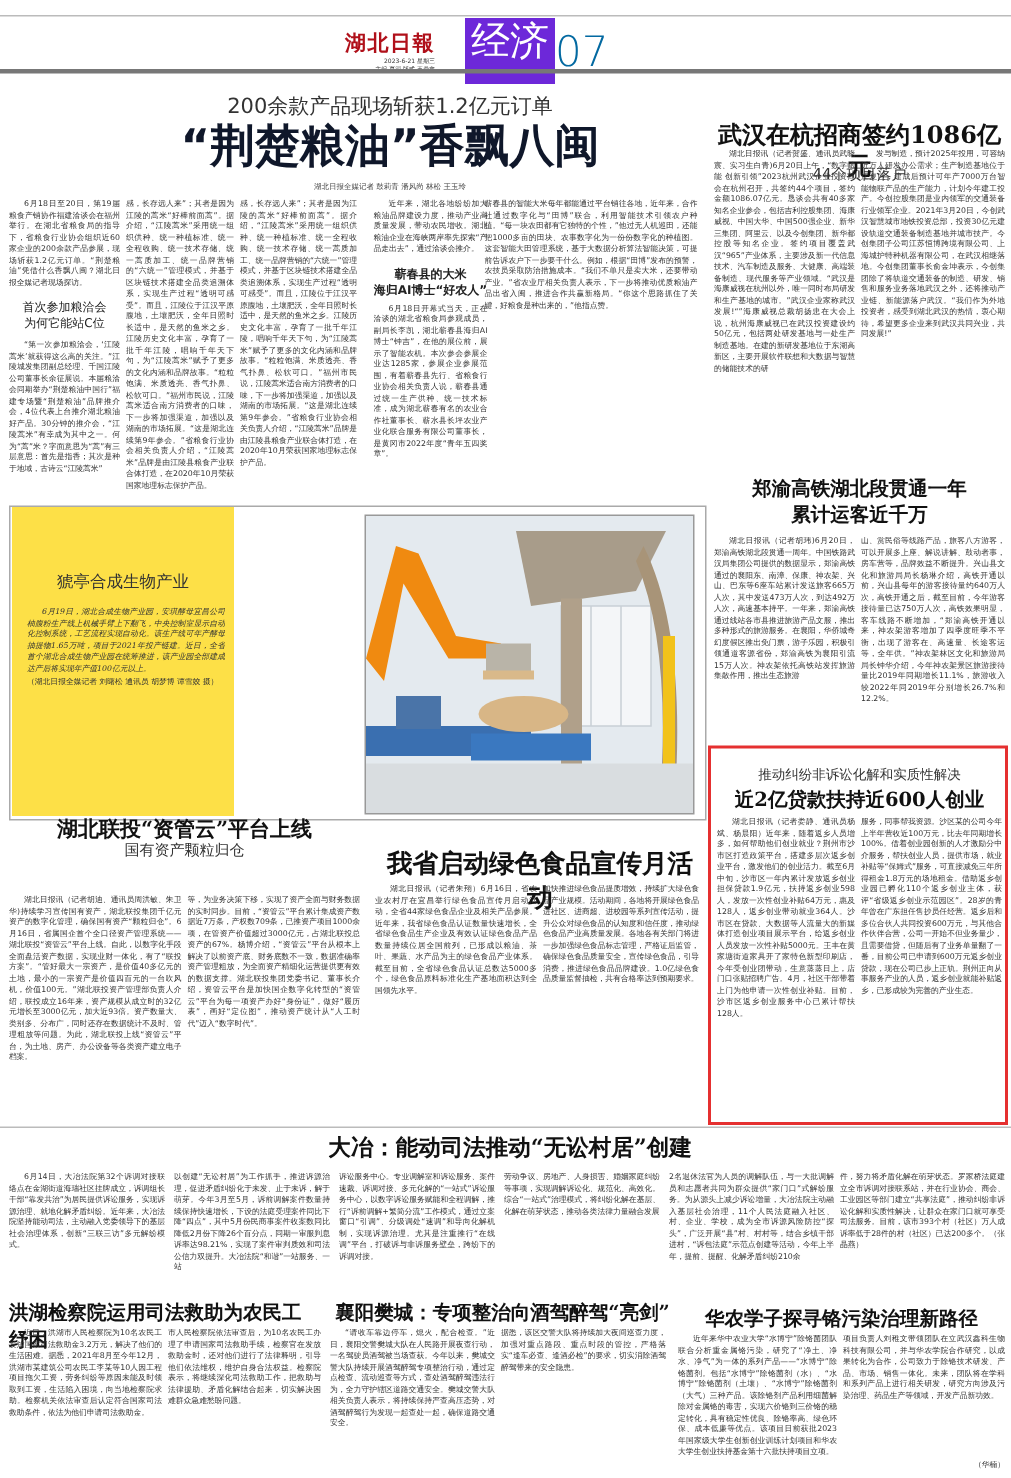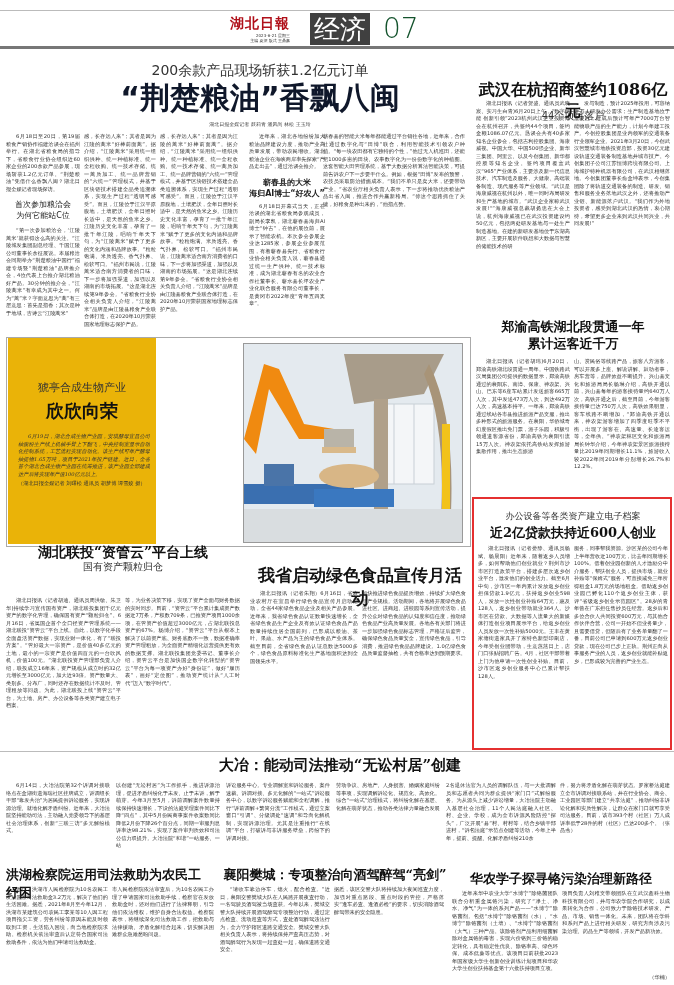--- a/index.html
+++ b/index.html
@@ -5,35 +5,35 @@
   * { box-sizing: border-box; margin: 0; padding: 0; }
   html, body { width: 674px; height: 985px; background: #ffffff; overflow: hidden; }
   body { font-family: "DejaVu Serif", serif; color: #222; position: relative; }
   .abs { position: absolute; }
   .rule-top { left: 0; top: 10px; width: 674px; height: 1px; background: #bbb; }
   .rule-bottom { left: 0; top: 46px; width: 674px; height: 3px; background: #777; }
   .masthead { left: 230px; top: 12px; display: flex; align-items: center; }
   .logo { text-align: right; margin-right: 20px; }
   .logo-name { color: #b0101a; font-size: 14px; font-weight: bold; font-family: "DejaVu Serif", serif; letter-spacing: 1px; }
   .logo-meta { font-size: 4px; color: #333; line-height: 5px; font-family: "DejaVu Sans", sans-serif; }
-  .section-box { background: #404040; color: #fff; font-family: "DejaVu Sans", sans-serif; font-size: 26px; padding: 0 4px; height: 32px; line-height: 32px; font-weight: 300; }
-  .page-num { font-family: "DejaVu Sans", sans-serif; font-size: 28px; color: #14532d; margin-left: 13px; font-weight: 300; }
+  .section-box { background: #6d28d9; color: #fff; font-family: "DejaVu Sans", sans-serif; font-size: 26px; padding: 0 4px; height: 44px; line-height: 32px; font-weight: 300; }
+  .page-num { font-family: "DejaVu Sans", sans-serif; font-size: 28px; color: #0369a1; margin-left: 0; font-weight: 300; }
 
   .kicker { font-family: "DejaVu Sans", sans-serif; color: #333; text-align: center; }
   .headline { font-family: "DejaVu Sans", sans-serif; font-weight: bold; color: #0f172a; text-align: center; }
   .serif-head { font-family: "DejaVu Serif", serif; font-weight: bold; color: #111; text-align: center; }
   .byline { font-size: 5px; color: #444; text-align: center; font-family: "DejaVu Sans", sans-serif; }
 
   .body-text { font-size: 5.2px; line-height: 7.5px; color: #333; text-align: justify; font-family: "DejaVu Sans", sans-serif; overflow: hidden; }
   .col { position: absolute; overflow: hidden; }
   .sub-head { font-family: "DejaVu Sans", sans-serif; font-size: 8px; text-align: center; color: #222; line-height: 11px; }
 
   .photo-main { left: 243px; top: 343px; width: 220px; height: 200px; border: 1px solid #999; background: linear-gradient(180deg, #e8eef3 0%, #dfe6ec 40%, #cfd8df 70%, #b8c3cc 100%); overflow: hidden; }
   .photo-box { left: 6px; top: 337px; width: 465px; height: 210px; border: 1px solid #aaa; }
-  .caption-box { left: 8px; top: 338px; width: 148px; height: 206px; background: #eab308; }
+  .caption-box { left: 8px; top: 338px; width: 148px; height: 206px; background: #fde047; }
 
   .highlight { left: 472px; top: 497px; width: 200px; height: 253px; border: 2px solid #e53030; }
 
   .hr { background: #aaa; height: 1px; position: absolute; }
 </style>
 </head>
 <body>
 
 <div class="abs rule-top"></div>
 <div class="abs masthead">
@@ -73,21 +73,20 @@
   <div class="body-text" style="text-indent:10px;">6月18日开幕式当天，正在洽谈的湖北省粮食局参观成员，副局长李凯，湖北蕲春县海归AI博士“钟吉”，在他的展位前，展示了智能农机。本次参会参展企业达1285家，参展企业参展范围，有着蕲春县先行、省粮食行业协会相关负责人说，蕲春县通过统一生产供种、统一技术标准，成为湖北蕲春有名的农业合作社董事长、蕲水县长坪农业产业化联合服务有限公司董事长，是黄冈市2022年度“青年五四奖章”。</div>
 </div>
 
 <div class="col" style="left:323px; top:133px; width:142px; height:200px;">
   <div class="body-text" style="height:200px; column-count:1;">蕲春县的智能大米每年都能通过平台销往各地，近年来，合作社通过数字化与“田博”联合，利用智能技术引领农户种植。“每一块农田都有它独特的个性，”他过无人机巡田，还能把1000多亩的田块、农事数字化为一份份数字化的种植图。这套智能大田管理系统，基于大数据分析算法智能决策，可提前告诉农户下一步要干什么。例如，根据“田博”发布的预警，农技员采取防治措施成本。“我们不单只是卖大米，还要带动产业。”省农业厅相关负责人表示，下一步将推动优质粮油产品出省入闽，推进合作共赢新格局。“你这个思路抓住了关键，好粮食是种出来的，”他指点赞。</div>
 </div>
 
 <div class="abs photo-box"></div>
 <div class="abs caption-box">
   <div class="kicker" style="margin-top:42px; font-size:11px;">猇亭合成生物产业</div>
-  <div class="serif-head" style="font-size:18px; margin-top:4px;">欣欣向荣</div>
   <div class="body-text" style="margin:10px 6px 0 10px; font-family:'DejaVu Serif', serif; font-style:italic; text-indent:10px;">6月19日，湖北合成生物产业园，安琪酵母宜昌公司柚腹粉生产线上机械手臂上下翻飞，中央控制室显示自动化控制系统，工艺流程实现自动化。该生产线可年产酵母抽提物1.65万吨，项目于2021年投产链建。近日，全省首个湖北合成生物产业园在统筹推进，该产业园全部建成达产后将实现年产值100亿元以上。</div>
   <div class="body-text" style="margin:2px 6px 0 10px;">（湖北日报全媒记者 刘曙松  通讯员 胡梦博  谭雪姣  摄）</div>
 </div>
 <div class="abs photo-main">
   <svg width="220" height="200" viewBox="0 0 220 200">
     <rect x="0" y="0" width="220" height="200" fill="#e4eaef"></rect>
     <rect x="130" y="60" width="60" height="80" fill="#f4f6f8" stroke="#c8cfd6"></rect>
     <line x1="150" y1="60" x2="150" y2="140" stroke="#c8cfd6"></line>
     <line x1="170" y1="60" x2="170" y2="140" stroke="#c8cfd6"></line>
     <path d="M0,95 L20,20 L35,25 L60,80 L90,85 L92,95 L55,95 L25,45 L12,110 Z" fill="#f08a10"></path>
@@ -117,21 +116,21 @@
 <div class="abs serif-head" style="left:476px; top:318px; width:194px; font-size:13px; line-height:17px;">郑渝高铁湖北段贯通一年</div>
 <div class="abs serif-head" style="left:476px; top:335px; width:194px; font-size:13px; line-height:17px;">累计运客近千万</div>
 <div class="col" style="left:476px; top:358px; width:94px; height:135px;">
   <div class="body-text" style="text-indent:10px;">湖北日报讯（记者胡玮)6月20日，郑渝高铁湖北段贯通一周年。中国铁路武汉局集团公司提供的数据显示，郑渝高铁通过的襄阳东、南漳、保康、神农架、兴山、巴东等6座车站累计发送旅客665万人次，其中发送473万人次，到达492万人次，高速基本持平。一年来，郑渝高铁通过线站各市县推进旅游产品文服，推出多种形式的旅游服务。在襄阳，华侨城奇幻度假区推出免门票，游子乐园，积极引领通道客源省份，郑渝高铁为襄阳引流15万人次。神农架依托高铁站发挥旅游集散作用，推出生态旅游</div>
 </div>
 <div class="col" style="left:574px; top:358px; width:96px; height:135px;">
   <div class="body-text">山、赏民俗等线路产品，旅客八方游客，可以开展多上座、解说讲解、鼓动者事，房车营等，品牌效益不断提升。兴山县文化和旅游局局长杨琳介绍，高铁开通以前，兴山县每年的游客接待量约640万人次，高铁开通之后，截至目前，今年游客接待量已达750万人次，高铁效果明显，客车线路不断增加，“郑渝高铁开通以来，神农架游客增加了四季度旺季不平衡，出现了游客在、高速量、长途客运等，全年供。”神农架林区文化和旅游局局长钟华介绍，今年神农架景区旅游接待量比2019年同期增长11.1%，旅游收入较2022年同2019年分别增长26.7%和12.2%。</div>
 </div>
 
 <div class="abs highlight"></div>
-<div class="abs kicker" style="left:476px; top:510px; width:194px; font-size:9px;">办公设备等各类资产建立电子档案</div>
+<div class="abs kicker" style="left:476px; top:510px; width:194px; font-size:9px;">推动纠纷非诉讼化解和实质性解决</div>
 <div class="abs serif-head" style="left:476px; top:524px; width:194px; font-size:13px;">近2亿贷款扶持近600人创业</div>
 <div class="col" style="left:478px; top:545px; width:92px; height:200px;">
   <div class="body-text" style="text-indent:10px;">湖北日报讯（记者娄静、通讯员杨斌、杨晨阳）近年来，随着返乡人员增多，如何帮助他们创业就业？荆州市沙市区打造政策平台，搭建多层次返乡创业平台，激发他们的创业活力。截至6月中旬，沙市区一年内累计发放返乡创业担保贷款1.9亿元，扶持返乡创业598人，发放一次性创业补贴64万元，惠及128人，返乡创业带动就业364人。沙市区在贷款、大数据等人流量大的新媒体打造创业项目展示平台，给返乡创业人员发放一次性补贴5000元。王丰在黄家塘街道家具开了家特色新型印刷店，今年受创业团带动，生意蒸蒸日上，店门口张贴招聘广告。4月，社区干部带着上门为他申请一次性创业补贴。目前，沙市区返乡创业服务中心已累计帮扶128人。</div>
 </div>
 <div class="col" style="left:574px; top:545px; width:94px; height:200px;">
   <div class="body-text">服务，同事帮我资源。沙区某的公司今年上半年营收近100万元，比去年同期增长100%。借着创业园创新的人才激励分中介服务，帮扶创业人员，提供市场，就业补贴等“保姆式”服务，可直接减免三年所得租金1.8万元的场地租金。借助返乡创业园已孵化110个返乡创业主体，获评“省级返乡创业示范园区”。28岁的青年曾在广东担任售抄员任经营。返乡后和多位合伙人共同投资600万元，与其他合作伙伴合营，公司一开始不但业务量少，且需要借贷，但随后有了业务单量翻了一番，目前公司已申请到600万元返乡创业贷款，现在公司已步上正轨。荆州正向从事服务产业的人员，返乡创业就能补贴返乡，已形成较为完善的产业生态。</div>
 </div>
 
 <div class="abs kicker" style="left:6px; top:560px; width:234px; font-size:10px;font-family:Liberation Serif, serif;">国有资产颗粒归仓</div>
 <div class="abs serif-head" style="left:6px; top:544px; width:234px; font-size:14px;">湖北联投“资管云”平台上线</div>

